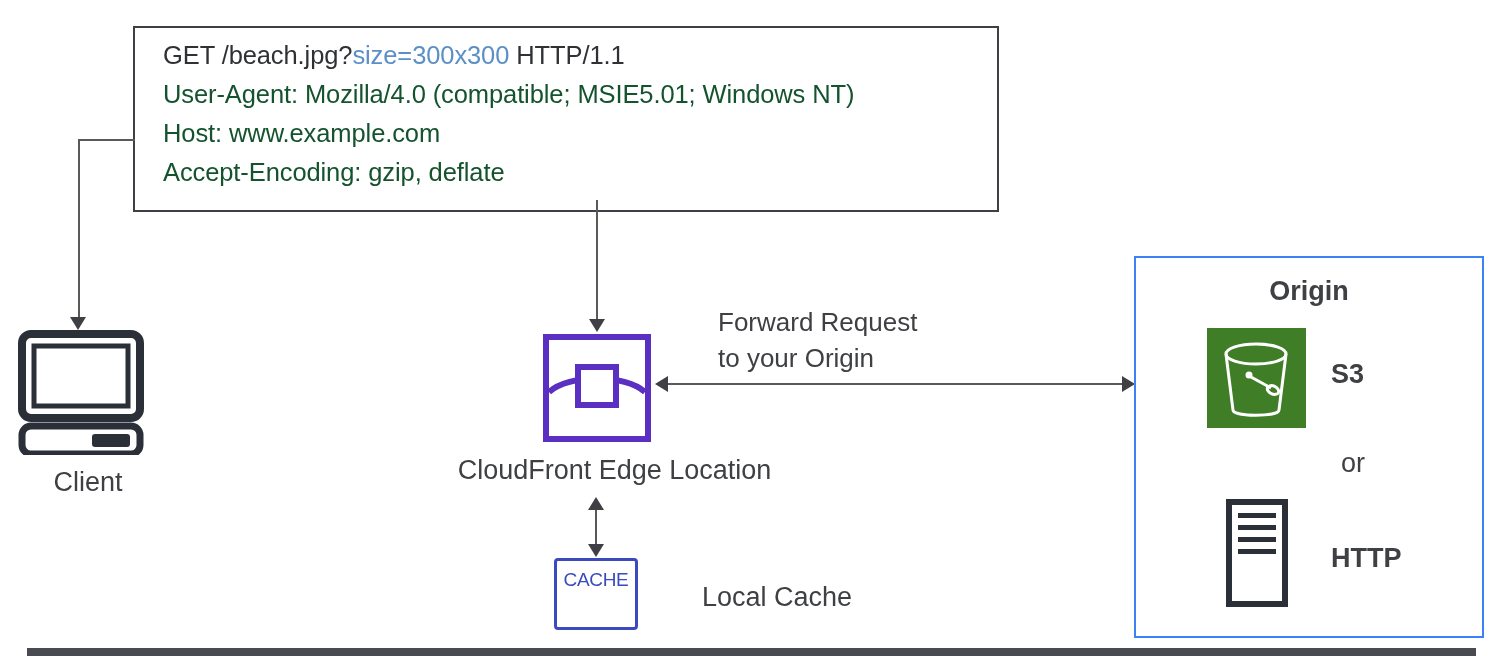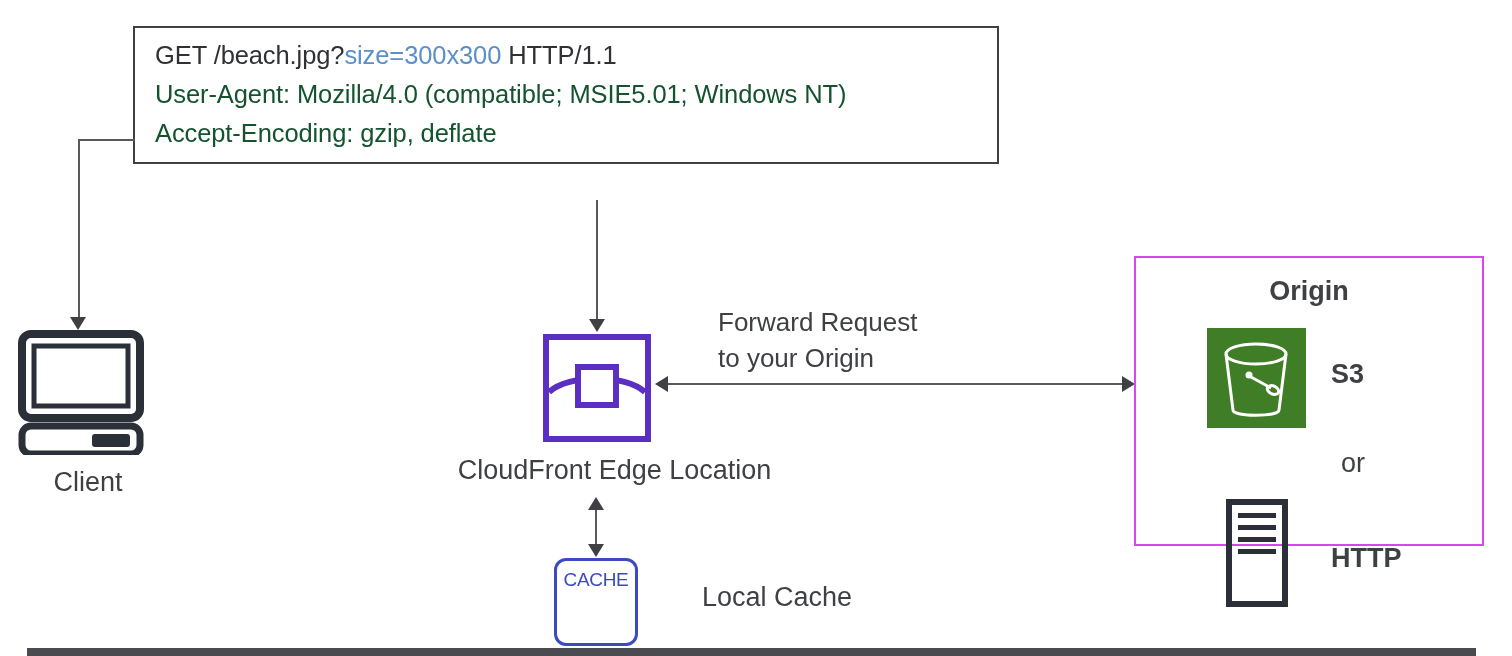--- a/index.html
+++ b/index.html
@@ -18,25 +18,25 @@
     background: #ffffff;
     overflow: hidden;
   }
 
   
   #request-box {
     position: absolute;
     left: 133px;
     top: 26px;
     width: 866px;
-    height: 138px;
+    height: 186px;
     border: 2px solid #3f3f46;
     background: #ffffff;
     box-sizing: border-box;
-    padding: 8px 0 0 20px;
+    padding: 8px 0 0 28px;
   }
   .req-line {
     font-size: 25.5px;
     line-height: 39px;
     white-space: pre;
     letter-spacing: -0.1px;
   }
   .req-black { color: #2f3135; }
   .req-blue  { color: #5b8fc7; }
   .req-green { color: #14532d; }
@@ -122,23 +122,23 @@
     line-height: 36px;
     color: #3f4044;
   }
 
   
   #cache-box {
     position: absolute;
     left: 554px;
     top: 558px;
     width: 84px;
-    height: 88px;
+    height: 72px;
     border: 3px solid #3b4bbf;
-    border-radius: 12px;
+    border-radius: 4px;
     background: #ffffff;
     box-sizing: border-box;
   }
   #cache-text {
     position: absolute;
     left: 0;
     top: 8px;
     width: 100%;
     text-align: center;
     font-size: 19px;
@@ -154,22 +154,22 @@
     white-space: nowrap;
     margin-left: 47px;
   }
 
   
   #origin-box {
     position: absolute;
     left: 1134px;
     top: 256px;
     width: 350px;
-    height: 290px;
-    border: 2px solid #d946ef;
+    height: 382px;
+    border: 2px solid #3b82f6;
     background: #ffffff;
     box-sizing: border-box;
   }
   #origin-title {
     position: absolute;
     left: 0;
     top: 18px;
     width: 100%;
     text-align: center;
     font-size: 27px;
@@ -229,20 +229,21 @@
   }
 </style>
 </head>
 <body>
 
 <div id="canvas">
 
   <div id="request-box">
     <div class="req-line"><span class="req-black">GET /beach.jpg?</span><span class="req-blue">size=300x300</span><span class="req-black"> HTTP/1.1</span></div>
     <div class="req-line req-green">User-Agent: Mozilla/4.0 (compatible; MSIE5.01; Windows NT)</div>
+    <div class="req-line req-green">Host: www.example.com</div>
     <div class="req-line req-green">Accept-Encoding: gzip, deflate</div>
   </div>
 
   <div class="line-h" style="left:78px; top:139px; width:57px;"></div>
   <div class="line-v" style="left:78px; top:139px; height:180px;"></div>
   <div class="arrow arrow-down" style="left:70px; top:317px;"></div>
 
   <div class="line-v" style="left:596px; top:200px; height:120px;"></div>
   <div class="arrow arrow-down" style="left:589px; top:319px;"></div>
 

